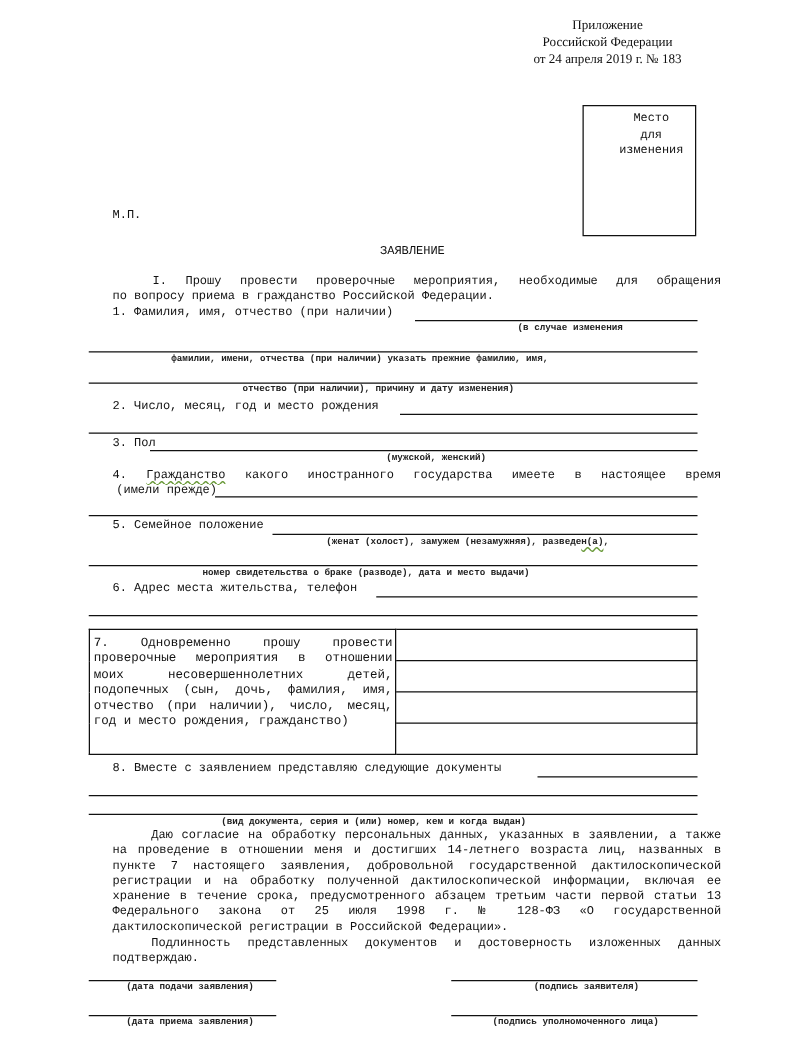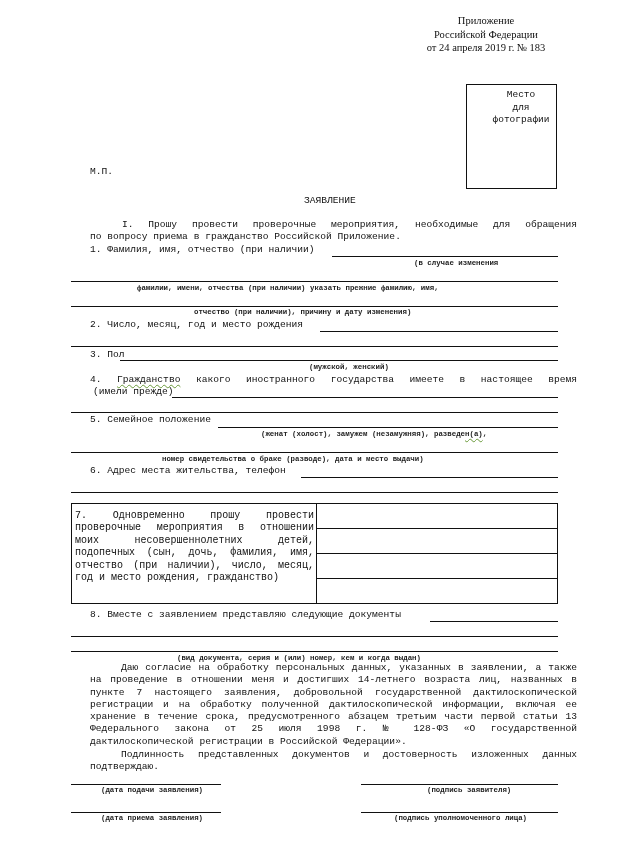--- a/index.html
+++ b/index.html
@@ -25,29 +25,29 @@
 
 <div class="abs hdr serif">
   <div>Приложение</div>
   <div>Российской Федерации</div>
   <div>от 24 апреля 2019 г. № 183</div>
 </div>
 
 <div class="abs photo mono">
   <div>Место</div>
   <div>для</div>
-  <div>фотографии</div>
+  <div>изменения</div>
 </div>
 
 <div class="abs txt mono" style="left:71px; top:166px;">М.П.</div>
 
 <div class="abs txt mono" style="left:285px; top:195px;">ЗАЯВЛЕНИЕ</div>
 
 <div class="abs txt mono just" style="left:71px; top:219px; width:487px; text-indent:32px;">I. Прошу провести проверочные мероприятия, необходимые для обращения</div>
-<div class="abs txt mono" style="left:71px; top:231px;">по вопросу приема в гражданство Российской Приложение.</div>
+<div class="abs txt mono" style="left:71px; top:231px;">по вопросу приема в гражданство Российской Федерации.</div>
 
 <div class="abs txt mono" style="left:71px; top:244px;">1. Фамилия, имя, отчество (при наличии)</div>
 <div class="line" style="left:332px; top:256px; width:226px;"></div>
 <div class="abs small mono" style="left:395px; top:259px;">(в случае изменения</div>
 <div class="line" style="left:71px; top:281px; width:487px;"></div>
 <div class="abs small mono" style="left:118px; top:284px;">фамилии, имени, отчества (при наличии) указать прежние фамилию, имя,</div>
 <div class="line" style="left:71px; top:306px; width:487px;"></div>
 <div class="abs small mono" style="left:175px; top:308px;">отчество (при наличии), причину и дату изменения)</div>
 
 <div class="abs txt mono" style="left:71px; top:319px;">2. Число, месяц, год и место рождения</div>

